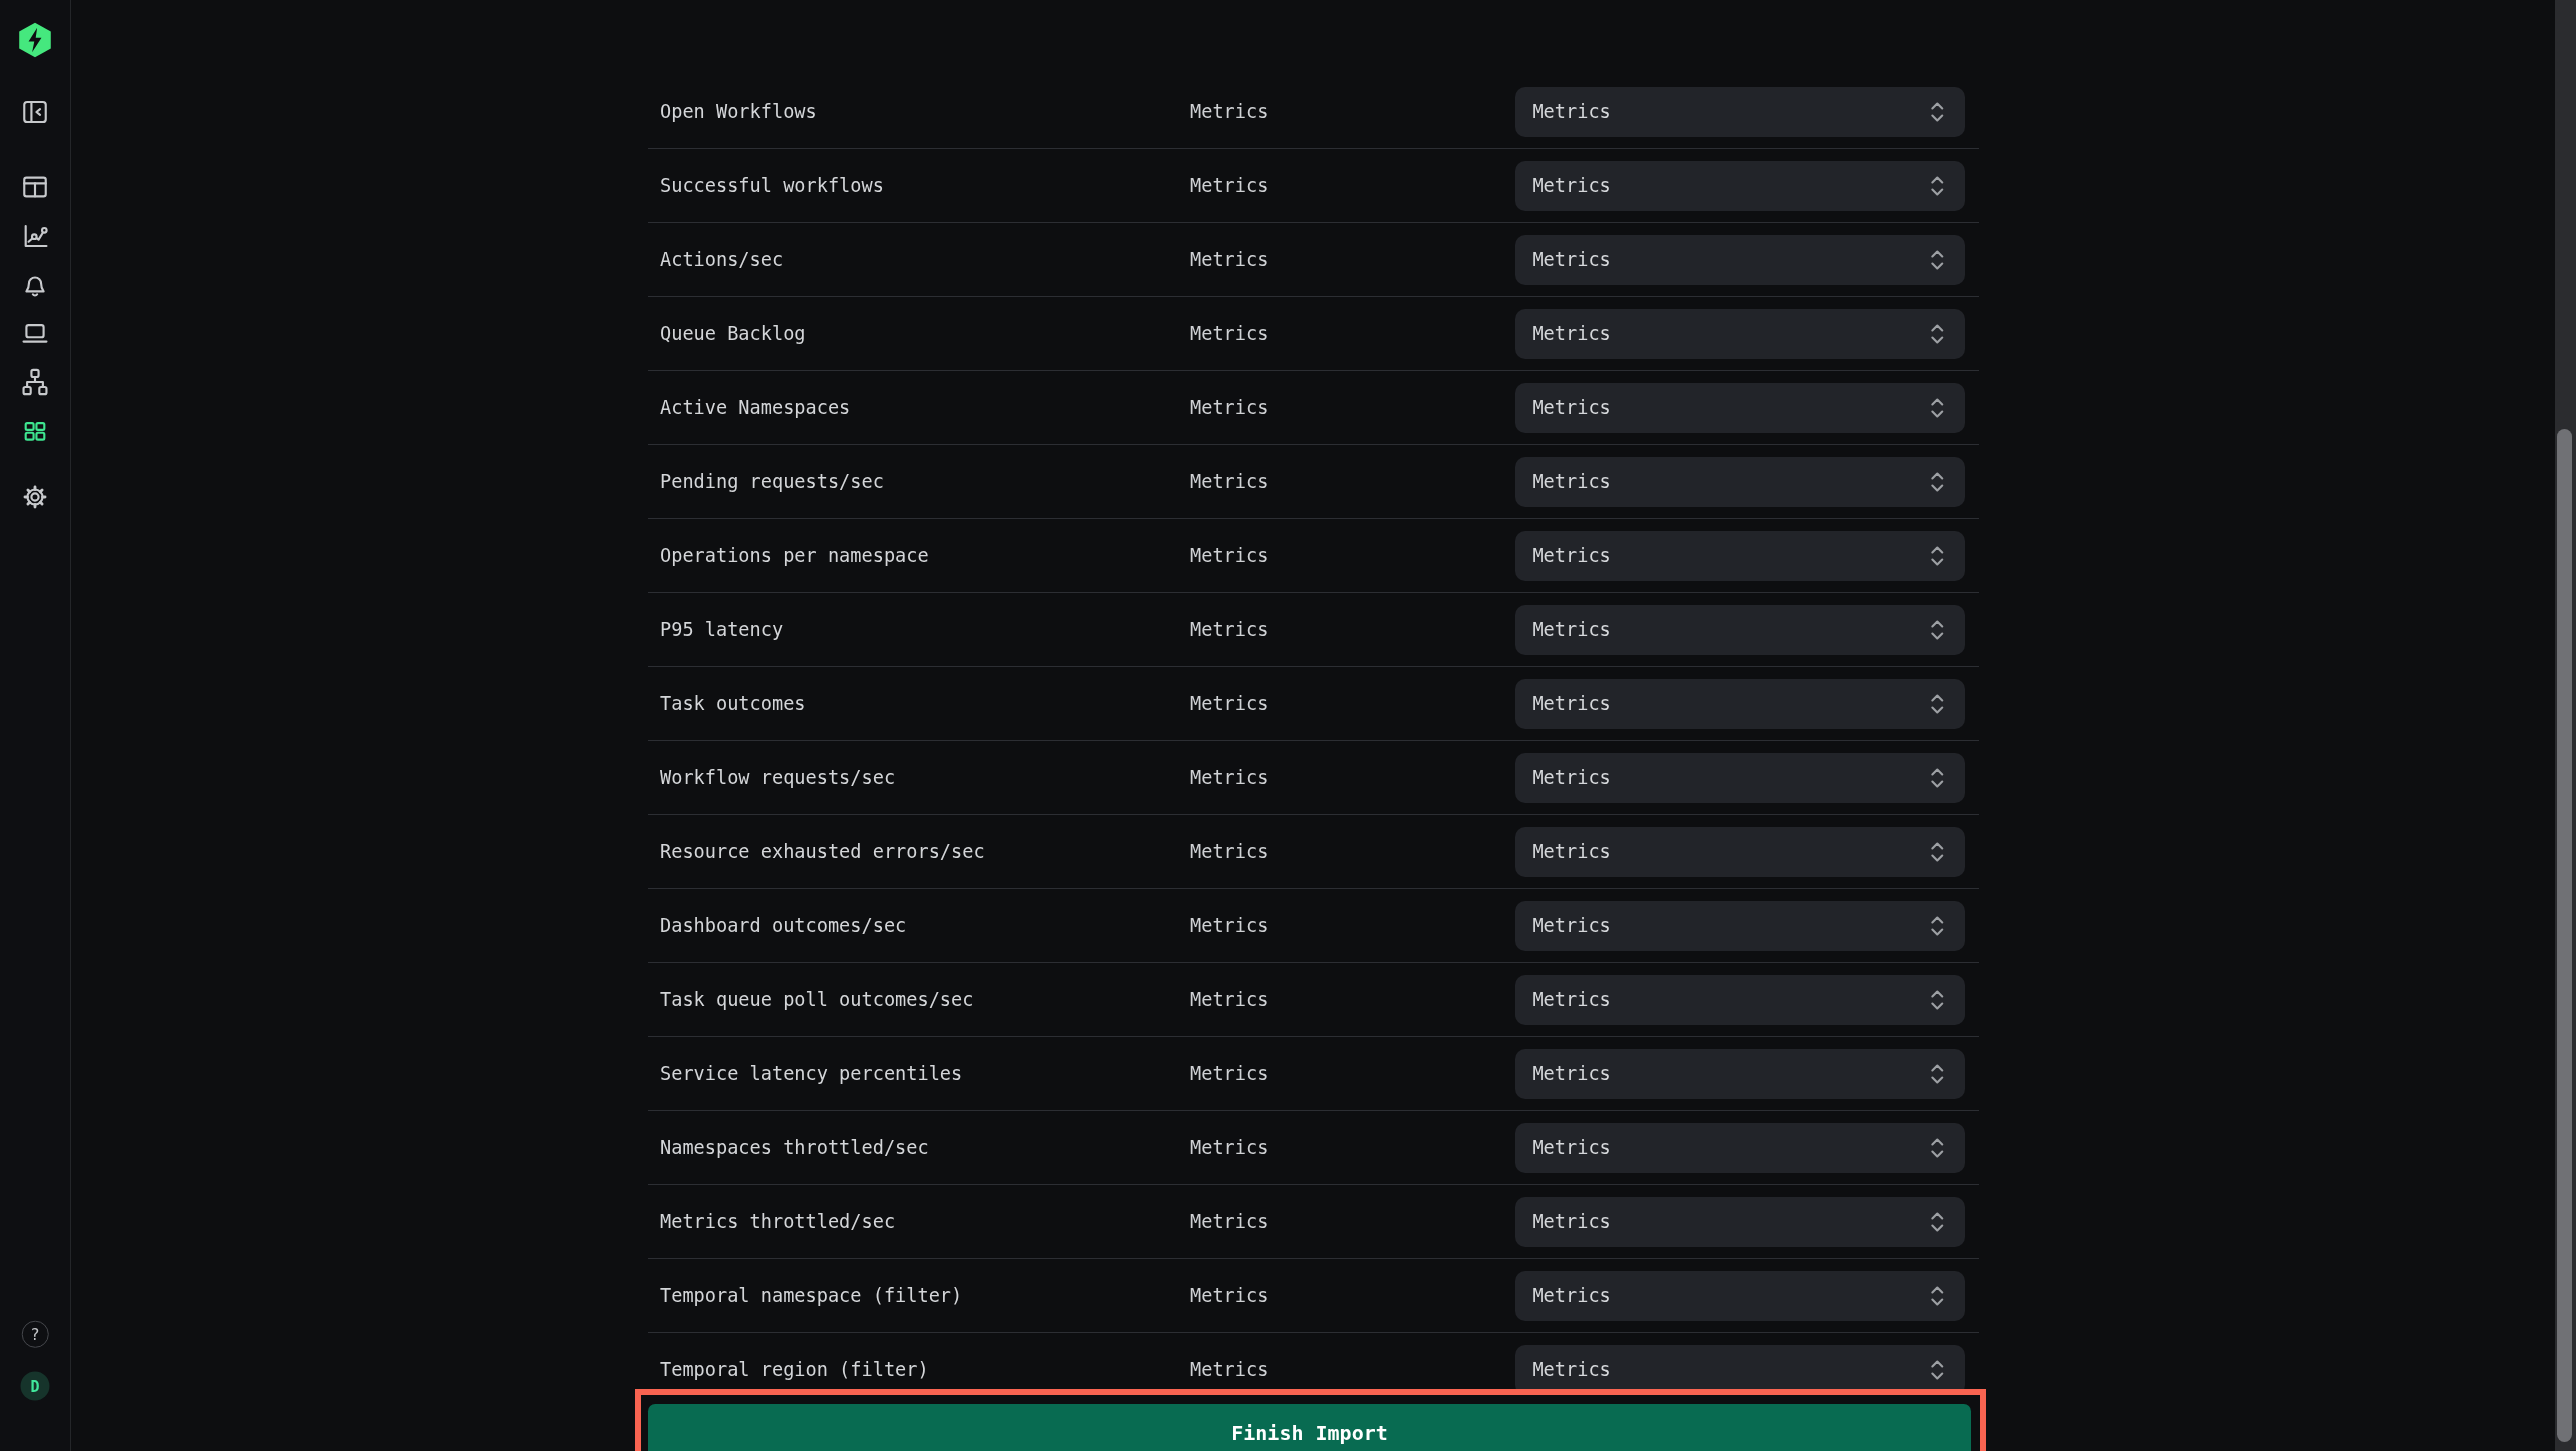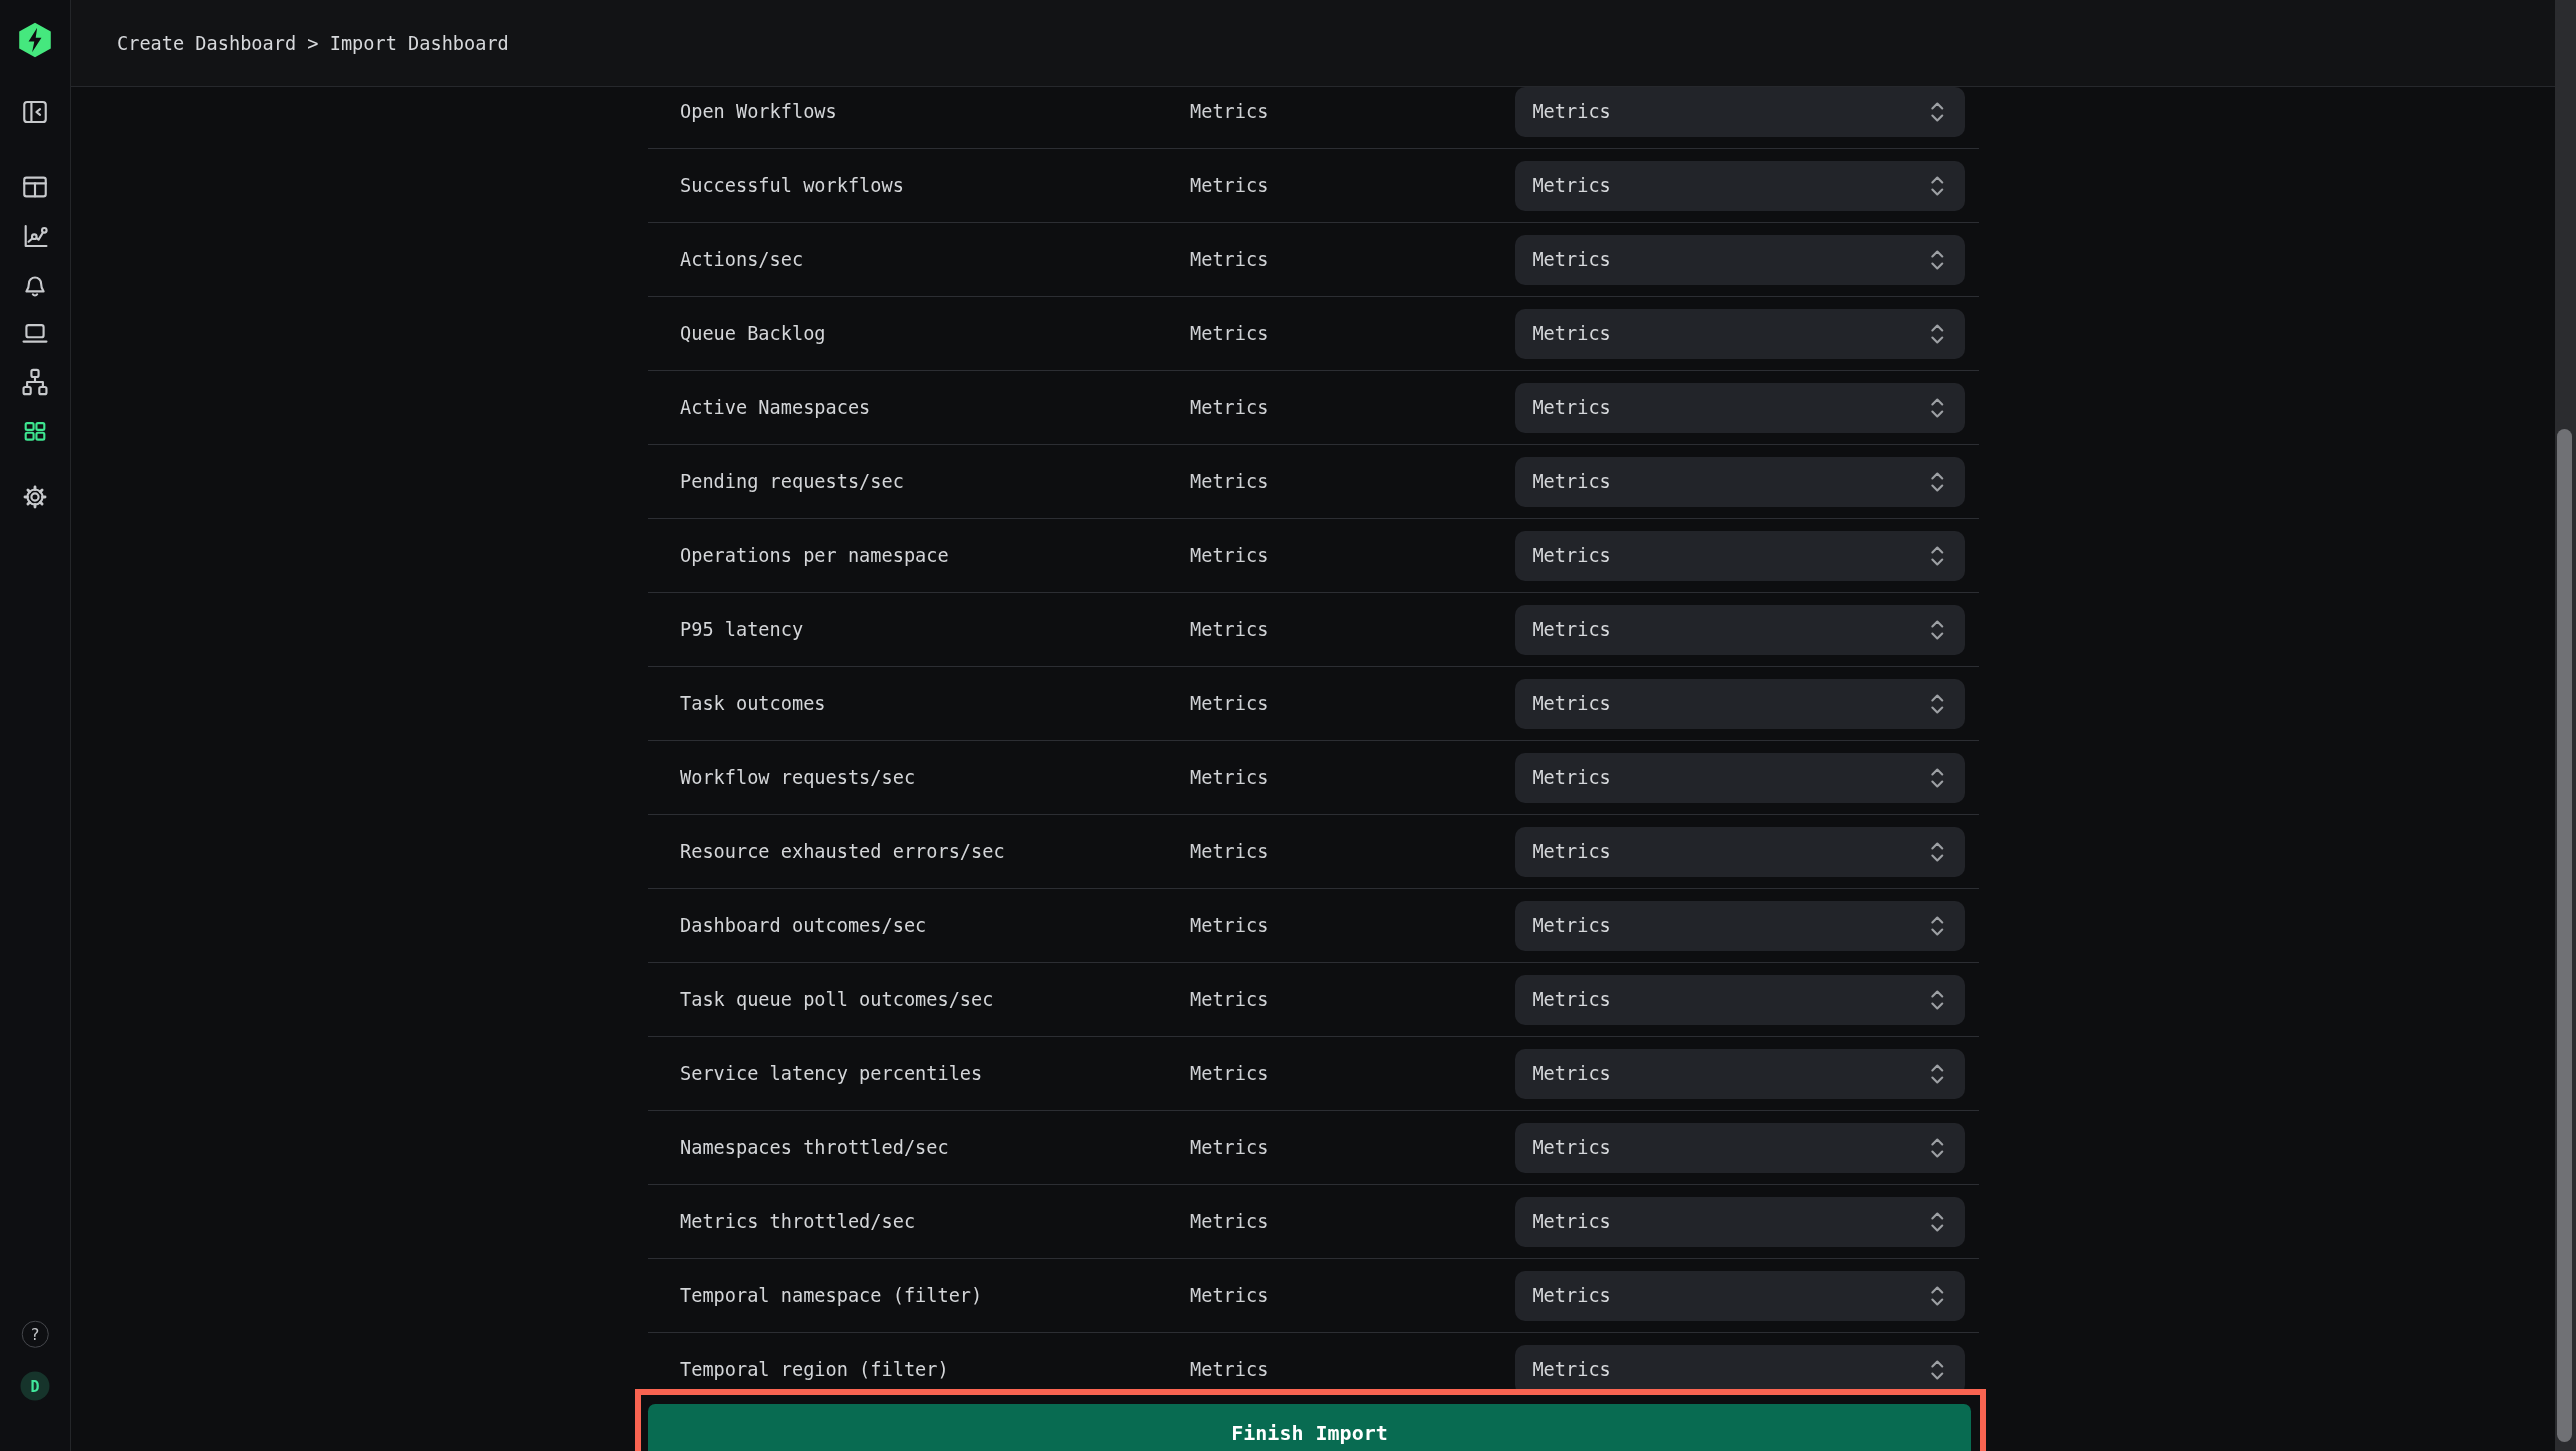--- a/index.html
+++ b/index.html
@@ -23,21 +23,21 @@
             border:1.8px solid #45474c;border-radius:50%;color:#c3c5c8;font-size:15.7px;
             display:flex;align-items:center;justify-content:center;box-sizing:border-box;}
   .avatar{position:absolute;left:50%;transform:translate(-50%,-50%);top:1386px;width:29px;height:29px;
           border-radius:50%;background:#16342b;color:#41e79c;font-size:15px;font-weight:bold;
           display:flex;align-items:center;justify-content:center;}
 
   
   .list{position:absolute;left:648px;top:75px;width:1331px;z-index:1;}
   .row{height:73px;display:flex;align-items:center;position:relative;border-bottom:1.4px solid #2c2e33;}
   .row:last-child{border-bottom:none;align-items:center;}
-  .row-label{margin-left:32px;font-size:18.6px;color:#d4d6d9;white-space:pre;}
+  .row-label{margin-left:12px;font-size:18.6px;color:#d4d6d9;white-space:pre;}
   .row-type{position:absolute;left:542px;font-size:18.6px;color:#cfd1d4;}
   .select{position:absolute;right:13.6px;width:450px;height:50px;background:#222429;border-radius:10px;
           display:flex;align-items:center;cursor:pointer;}
   .select-value{margin-left:17px;font-size:18.6px;color:#d5d7da;}
   .select .chevrons{position:absolute;right:18.6px;stroke:#9da0a4;fill:none;stroke-width:3;
                     stroke-linecap:round;stroke-linejoin:round;}
 
   
   .scroll-track{position:absolute;right:0;top:0;width:21.5px;height:100%;background:#2b2c2f;z-index:40;}
   .scroll-thumb{position:absolute;left:2.9px;width:15px;top:429px;height:1013px;background:#707175;
@@ -267,23 +267,20 @@
     <div class="select">
       <span class="select-value">Metrics</span>
       <svg class="chevrons" width="18.6" height="24" viewBox="0 0 26 34">
         <polyline points="6,12 13,5 20,12"></polyline>
         <polyline points="6,22 13,29 20,22"></polyline>
       </svg>
     </div>
   </div>
 </div>
 
-  <header class="topbar">
-    <span class="breadcrumb">Create Dashboard &gt; Import Dashboard</span>
-  </header>
 
   <aside class="sidebar">
     <div class="logo-wrap">
       <svg width="33" height="36" viewBox="0 0 46 50">
         <polygon points="23,1 45,13 45,37 23,49 1,37 1,13" fill="#45e87e"></polygon>
         <path d="M26 8 L14 27 L22 27 L19 42 L32 22 L24 22 Z" fill="#0e0f12"></path>
       </svg>
     </div>
 
     <div class="nav-item" style="top:112px">

